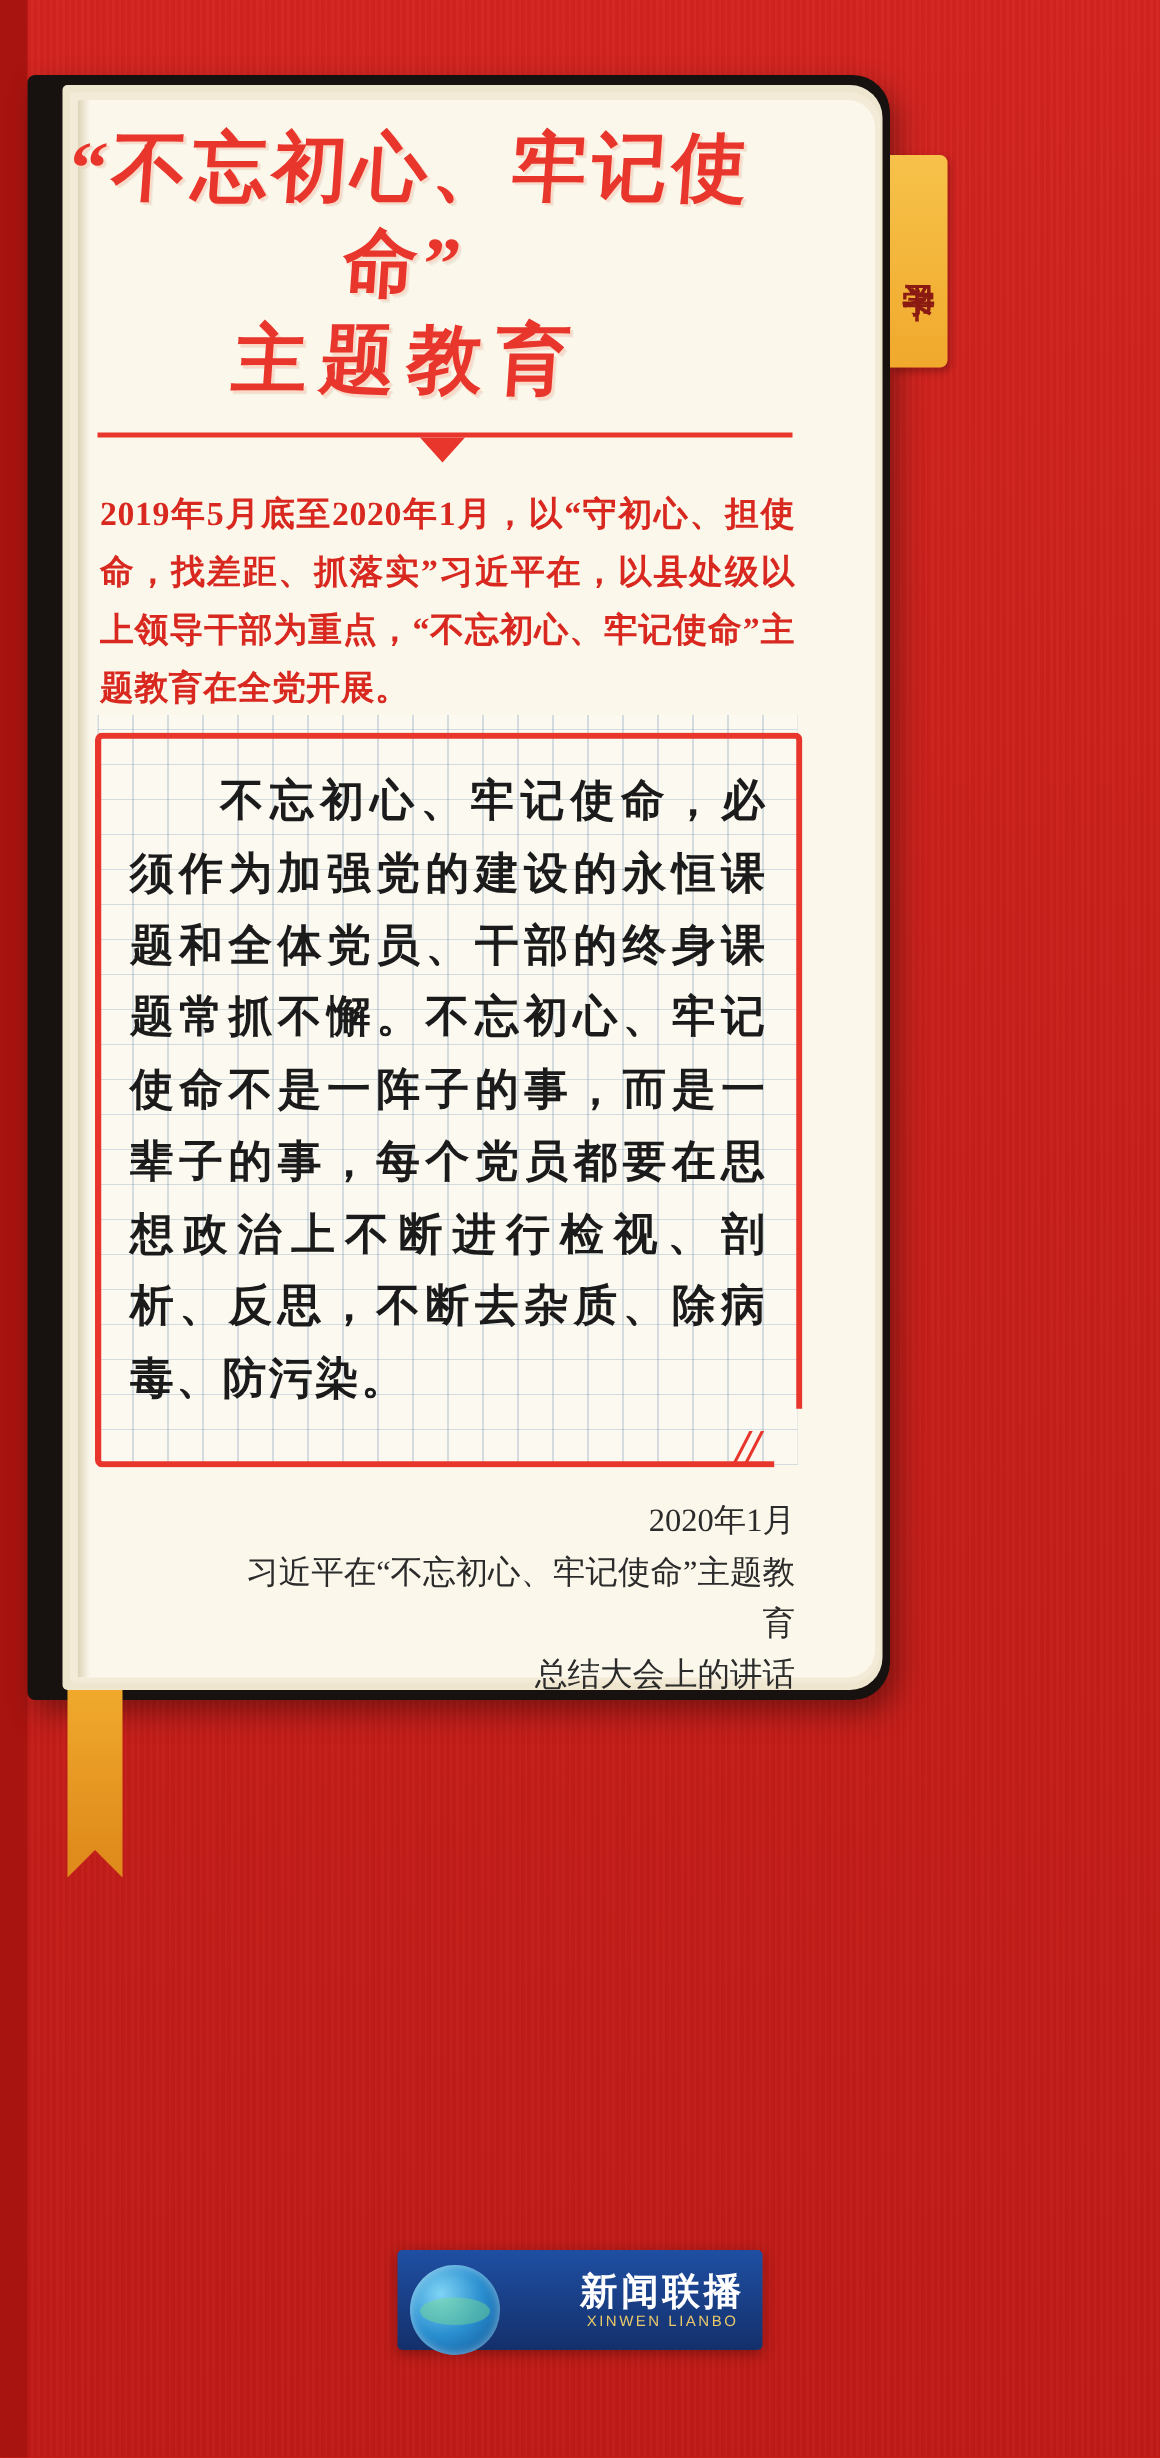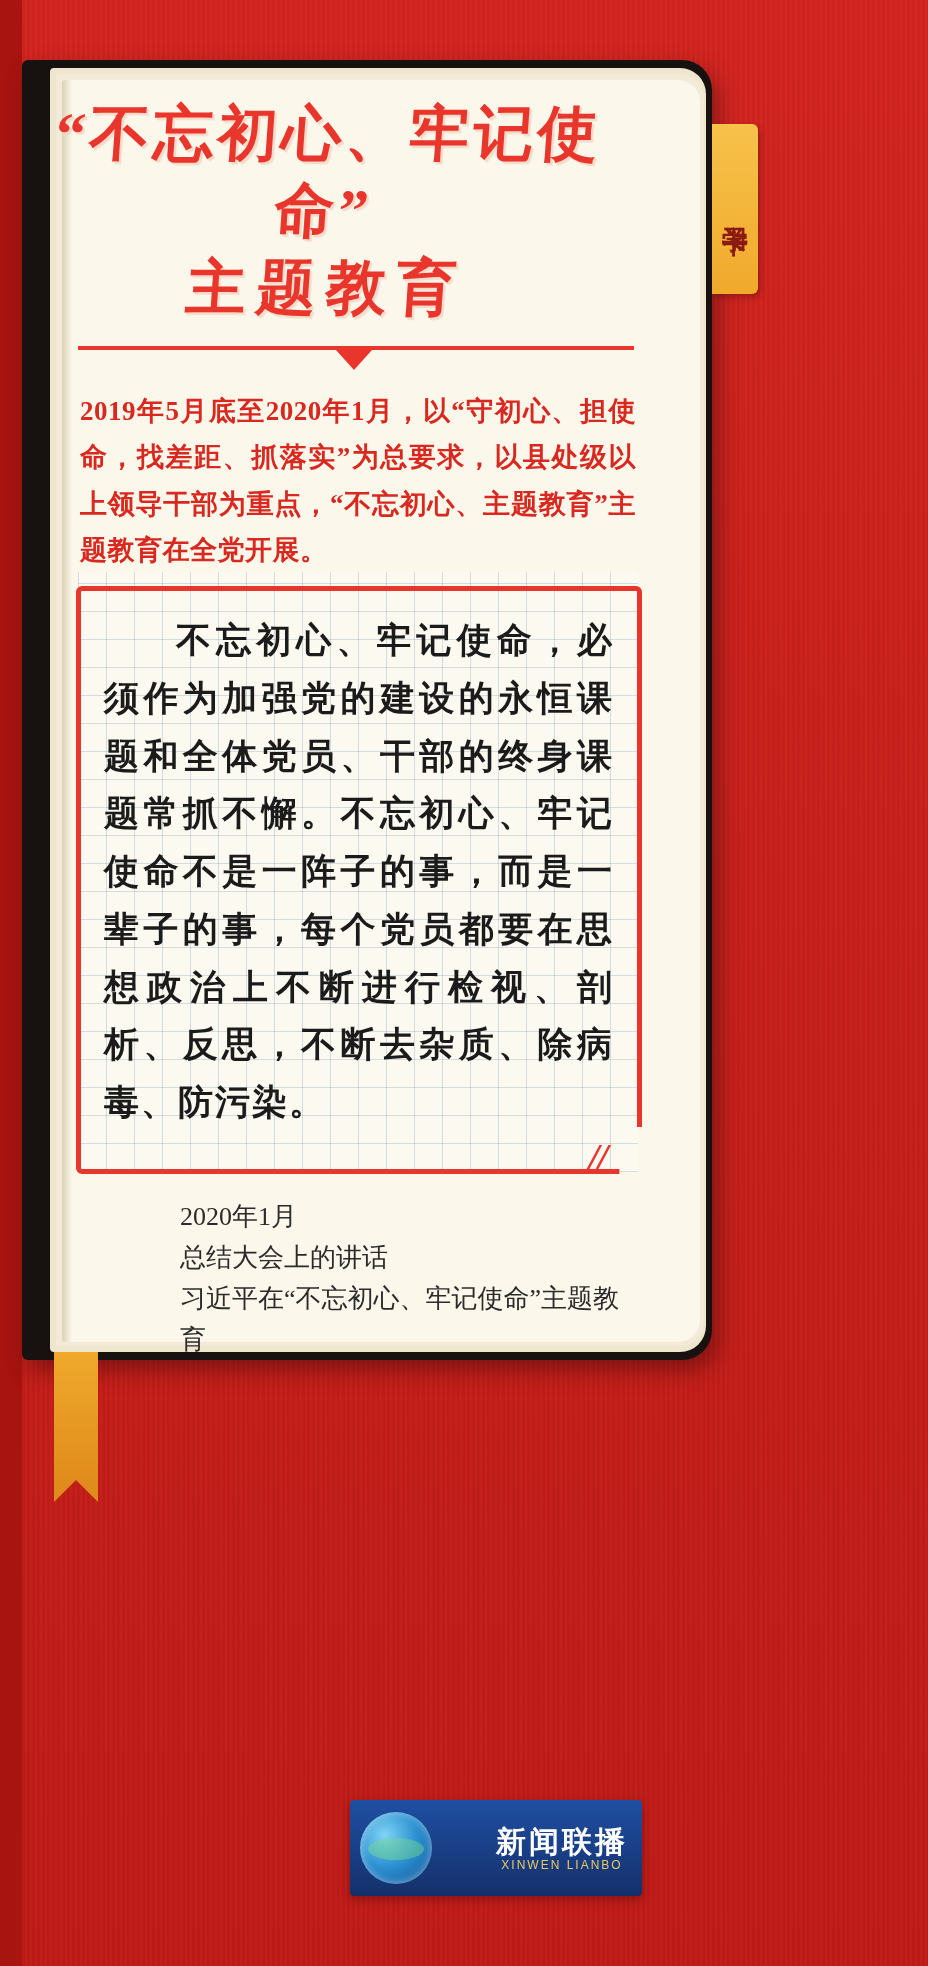--- a/index.html
+++ b/index.html
@@ -222,21 +222,21 @@
     font-style: italic;
     letter-spacing: -2px;
   }
 
   
   .attribution {
     position: absolute;
     left: 180px;
     top: 1196px;
     width: 456px;
-    text-align: left;
+    text-align: right;
     color: #2b2b2b;
     font-size: 26px;
     line-height: 1.58;
   }
 
   
   .ribbon {
     position: absolute;
     left: 54px;
     top: 1352px;
@@ -255,28 +255,27 @@
     border-right: 22px solid #e08c1c;
     border-bottom: 22px solid transparent;
   }
 
   
   .logo {
     position: absolute;
     left: 318px;
     top: 1800px;
     width: 292px;
-    height: 96px;
+    height: 80px;
     background: linear-gradient(180deg,#1f4fa3,#14306b);
     border-radius: 4px;
     display: flex;
     align-items: center;
     justify-content: flex-end;
     box-shadow: 0 3px 10px rgba(0,0,0,0.3);
-    margin-left: 32px;
   }
   .logo-globe {
     position: absolute;
     left: 10px;
     top: 12px;
     width: 72px;
     height: 72px;
     border-radius: 50%;
     background:
       radial-gradient(circle at 34% 32%, #7fd4f5 0%, #2a8fd0 48%, #0d4f91 100%);
@@ -330,31 +329,31 @@
 </div>
 
 <div class="title-wrap">
   <div class="title-line l1">“不忘初心、牢记使命”</div>
   <div class="title-line l2">主题教育</div>
 </div>
 
 <div class="divider"></div>
 <div class="divider-arrow"></div>
 
-<div class="intro">2019年5月底至2020年1月，以“守初心、担使命，找差距、抓落实”为总要求，以县处级以上领导干部为重点，“不忘初心、主题教育”主题教育在全党开展。</div>
+<div class="intro">2019年5月底至2020年1月，以“守初心、担使命，找差距、抓落实”习近平在，以县处级以上领导干部为重点，“不忘初心、牢记使命”主题教育在全党开展。</div>
 
 <div class="grid-card"></div>
 <div class="grid-border"></div>
 <div class="quote">不忘初心、牢记使命，必须作为加强党的建设的永恒课题和全体党员、干部的终身课题常抓不懈。不忘初心、牢记使命不是一阵子的事，而是一辈子的事，每个党员都要在思想政治上不断进行检视、剖析、反思，不断去杂质、除病毒、防污染。</div>
 <div class="slashes">//</div>
 
 <div class="attribution">
   <div>2020年1月</div>
+  <div>习近平在“不忘初心、牢记使命”主题教育</div>
   <div>总结大会上的讲话</div>
-  <div>习近平在“不忘初心、牢记使命”主题教育</div>
 </div>
 
 <div class="ribbon"></div>
 
 <div class="logo">
   <div class="logo-globe"></div>
   <div class="logo-text">
     <div class="logo-cn">新闻联播</div>
     <div class="logo-en">XINWEN LIANBO</div>
   </div>

